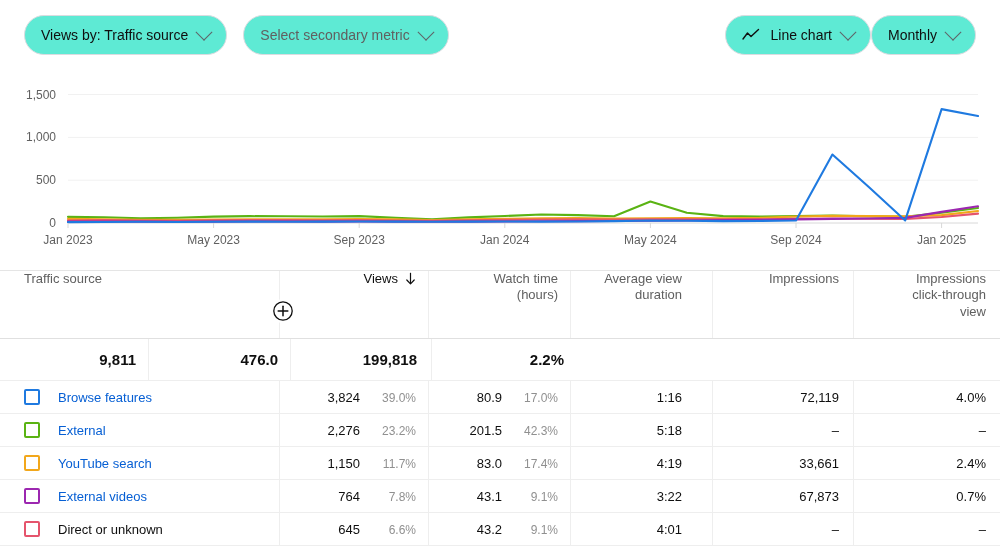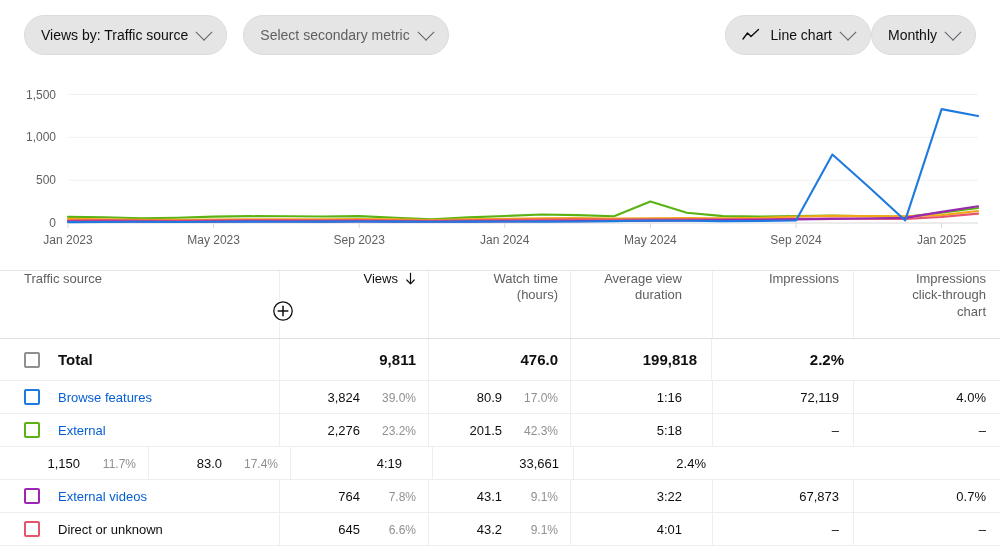--- a/index.html
+++ b/index.html
@@ -23,21 +23,21 @@
     box-sizing: border-box;
   }
   .pill {
     display: flex;
     align-items: center;
     gap: 10px;
     height: 40px;
     padding: 0 16px;
     border: 1px solid #dadce0;
     border-radius: 20px;
-    background: #e5e5e5;
+    background: #5eead4;
     box-sizing: border-box;
     cursor: pointer;
     font-size: 14px;
     color: #0f0f0f;
     white-space: nowrap;
   }
   .pill.muted { color: #606060; }
   .pill .label { line-height: 1; }
   .pill-gap { width: 16px; }
   .toolbar-right {
@@ -271,31 +271,25 @@
     <div class="cell c-watch">
       <span class="hdr-text"><span>Watch time</span><br><span>(hours)</span></span>
     </div>
     <div class="cell c-avd">
       <span class="hdr-text"><span>Average view</span><br><span>duration</span></span>
     </div>
     <div class="cell c-impr">
       <span class="hdr-text">Impressions</span>
     </div>
     <div class="cell c-ctr">
-      <span class="hdr-text"><span>Impressions</span><br><span>click-through</span><br><span>chart</span></span>
+      <span class="hdr-text"><span>Impressions</span><br><span>click-through</span><br><span>view</span></span>
     </div>
   </div>
 
   <div class="row total">
-    <div class="cell c-source">
-      <span class="src-inner">
-        <span class="cbox" id="cb-total" style="border-color: rgb(144, 144, 144);"></span>
-        <span class="total-label">Total</span>
-      </span>
-    </div>
     <div class="cell c-views">
       <span class="num big">9,811</span>
     </div>
     <div class="cell c-watch">
       <span class="num big">476.0</span>
     </div>
     <div class="cell c-impr">
       <span class="num big">199,818</span>
     </div>
     <div class="cell c-ctr">
@@ -356,20 +350,26 @@
           <span class="num">5:18</span>
         </div>
         <div class="cell c-impr">
           <span class="num">–</span>
         </div>
         <div class="cell c-ctr">
           <span class="num">–</span>
         </div>
       </div>
       <div class="row data">
+        <div class="cell c-source">
+          <span class="src-inner">
+            <span class="cbox" style="border-color: rgb(242, 167, 27);"></span>
+            <span class="src-link">YouTube search</span>
+          </span>
+        </div>
         <div class="cell c-views">
           <span class="num-pair">
             <span class="num">1,150</span>
             <span class="pct">11.7%</span>
           </span>
         </div>
         <div class="cell c-watch">
           <span class="num-pair">
             <span class="num">83.0</span>
             <span class="pct">17.4%</span>

